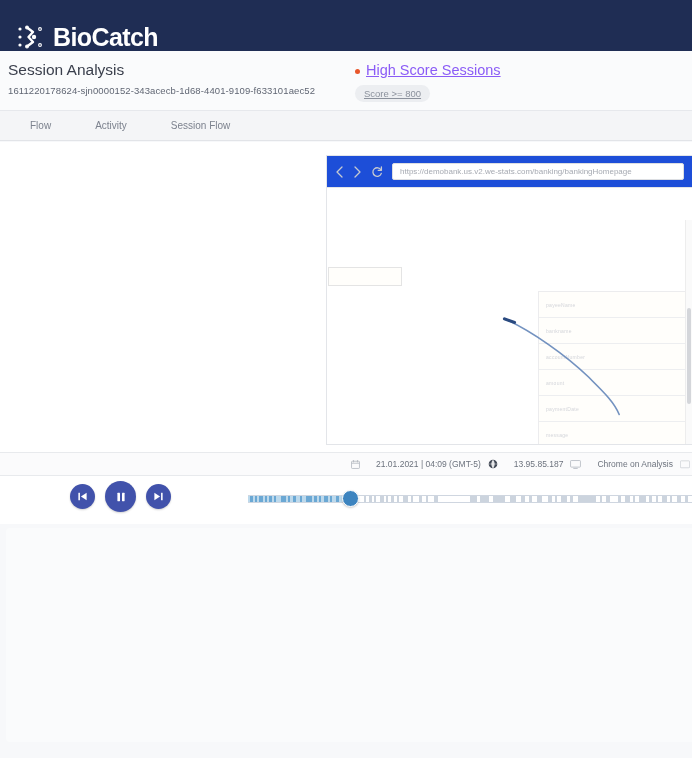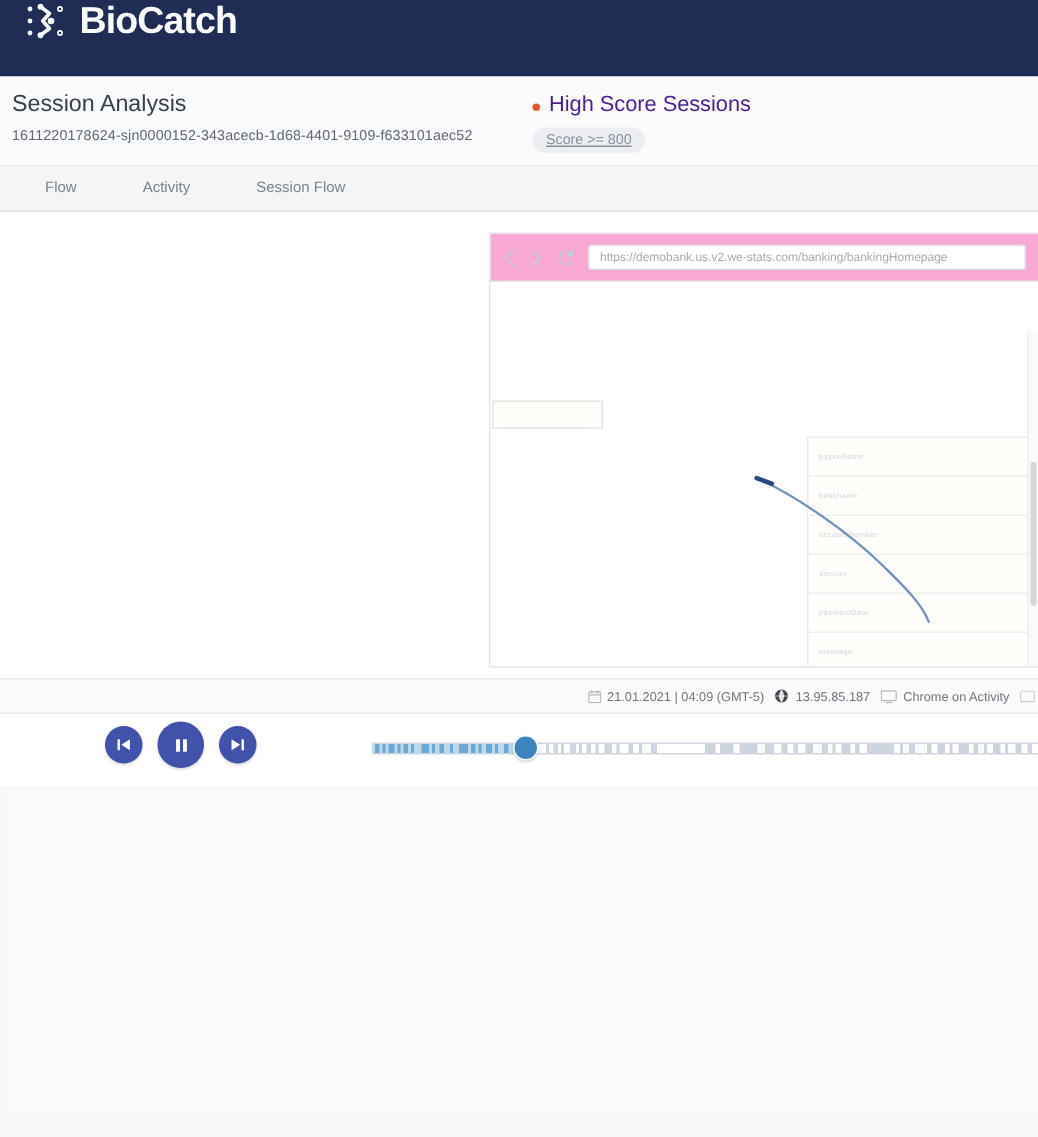--- a/index.html
+++ b/index.html
@@ -7,21 +7,21 @@
     width: 692px; height: 758px;
     font-family: "Liberation Sans", sans-serif;
     background: #ffffff;
     overflow: hidden;
   }
   #app { position: relative; width: 692px; height: 758px; background: #f7f8fa; }
 
   
   .topbar {
     height: 51px; background: #1f2d54;
-    display: flex; align-items: flex-start; padding-left: 16px;
+    display: flex; align-items: flex-end; padding-left: 16px;
   }
   .logo-wrap { display: flex; align-items: center; gap: 7px; }
   .logo-mark { width: 30px; height: 28px; display: block; }
   .logo-text {
     color: #ffffff; font-size: 25px; font-weight: bold;
     letter-spacing: -0.6px; line-height: 1;
   }
 
   
   .subhead {
@@ -29,21 +29,21 @@
     border-bottom: 1px solid #e6e8ec;
     display: flex;
   }
   .subhead-left { padding: 9px 0 0 8px; width: 355px; }
   .sa-title { font-size: 15.5px; color: #3a3f4c; line-height: 20px; }
   .sa-id { font-size: 9.5px; color: #606673; margin-top: 5px; letter-spacing: 0.1px; }
 
   .subhead-right { padding: 10px 0 0 0; flex: 1; }
   .hs-title-row { display: flex; align-items: center; gap: 6px; }
   .hs-dot { width: 5px; height: 5px; border-radius: 50%; background: #e8562a; display: block; margin-top: 2px;}
-  .hs-title { font-size: 14.5px; color: #4c1d95; line-height: 18px; }
+  .hs-title { font-size: 14.5px; color: #8b5cf6; line-height: 18px; text-decoration: underline; }
   .hs-chips { display: flex; align-items: center; gap: 9px; margin-top: 6px; }
   .chip {
     background: #eceef1; color: #8b919c; border-radius: 9px;
     font-size: 9.5px; padding: 3px 9px; white-space: nowrap; text-decoration: underline;
   }
   .chip.dark { color: #4b515e; }
 
   
   .tabbar {
     height: 30px; background: #f4f5f7;
@@ -70,21 +70,21 @@
     background: #ffffff;
   }
 
   
   .browser {
     position: absolute; left: 326px; top: 13px; right: 0; bottom: 7px;
     background: #ffffff; border: 1px solid #e3e5e9;
     border-right: none; overflow: hidden;
   }
   .browser-chrome {
-    height: 32px; background: #f9a8d4; border-bottom: 1px solid #e4e5e8;
+    height: 32px; background: #1d4ed8; border-bottom: 1px solid #e4e5e8;
     display: flex; align-items: center; padding: 0 8px; gap: 9px;
   }
   .nav-btn { color: #c3c6cc; font-size: 13px; line-height: 1; user-select: none; }
   .nav-btn svg { display: block; }
   .urlbar {
     flex: 1; height: 17px; background: #ffffff; border: 1px solid #dcdee2;
     border-radius: 2px; display: flex; align-items: center; padding: 0 7px;
   }
   .urltext {
     font-size: 8px; color: #a6aab2; white-space: nowrap; overflow: hidden;
@@ -118,21 +118,21 @@
     background: #d4d6da; border-radius: 2px;
   }
 
   
   .metabar {
     position: absolute; top: 452px; left: 0; right: 0; height: 24px;
     background: #fbfbfc; border-top: 1px solid #e8eaed; border-bottom: 1px solid #e8eaed;
     display: flex; align-items: center; justify-content: flex-end;
     padding-right: 2px; gap: 7px;
   }
-  .meta-item { display: flex; align-items: center; gap: 4px; }
+  .meta-item { display: flex; align-items: center; gap: 16px; }
   .meta-item span { font-size: 8.5px; color: #6d737e; white-space: nowrap; }
   .meta-ico { display: block; color: #9aa0aa; }
 
   
   .player {
     position: absolute; top: 476px; left: 0; right: 0; height: 48px;
     background: #ffffff;
   }
   .controls { position: absolute; left: 70px; top: 5px; display: flex; align-items: center; gap: 10px; }
   .pbtn {
@@ -302,21 +302,21 @@
         <path d="M5 0.7 C 2.8 3, 2.8 7, 5 9.3 C 7.2 7, 7.2 3, 5 0.7 Z" fill="#ffffff" opacity="0.85"></path>
         <path d="M0.9 5 H9.1" stroke="#ffffff" stroke-width="0.7" opacity="0.6"></path>
       </svg>
       <span>13.95.85.187</span>
     </div>
     <div class="meta-item">
       <svg class="meta-ico" width="11" height="9" viewBox="0 0 12 10">
         <rect x="0.5" y="0.6" width="11" height="7.3" rx="0.8" fill="none" stroke="#b3b8c0" stroke-width="0.9"></rect>
         <path d="M4 9.4 H8" stroke="#b3b8c0" stroke-width="0.9" stroke-linecap="round"></path>
       </svg>
-      <span>Chrome on Activity</span>
+      <span>Chrome on Analysis</span>
     </div>
     <svg class="meta-ico" width="10" height="9" viewBox="0 0 12 10">
       <rect x="0.5" y="0.6" width="11" height="8.3" rx="0.8" fill="none" stroke="#ccd0d6" stroke-width="0.9"></rect>
     </svg>
   </div>
 
   <div class="player">
     <div class="controls">
       <div class="pbtn small">
         <svg width="11" height="11" viewBox="0 0 12 12">

